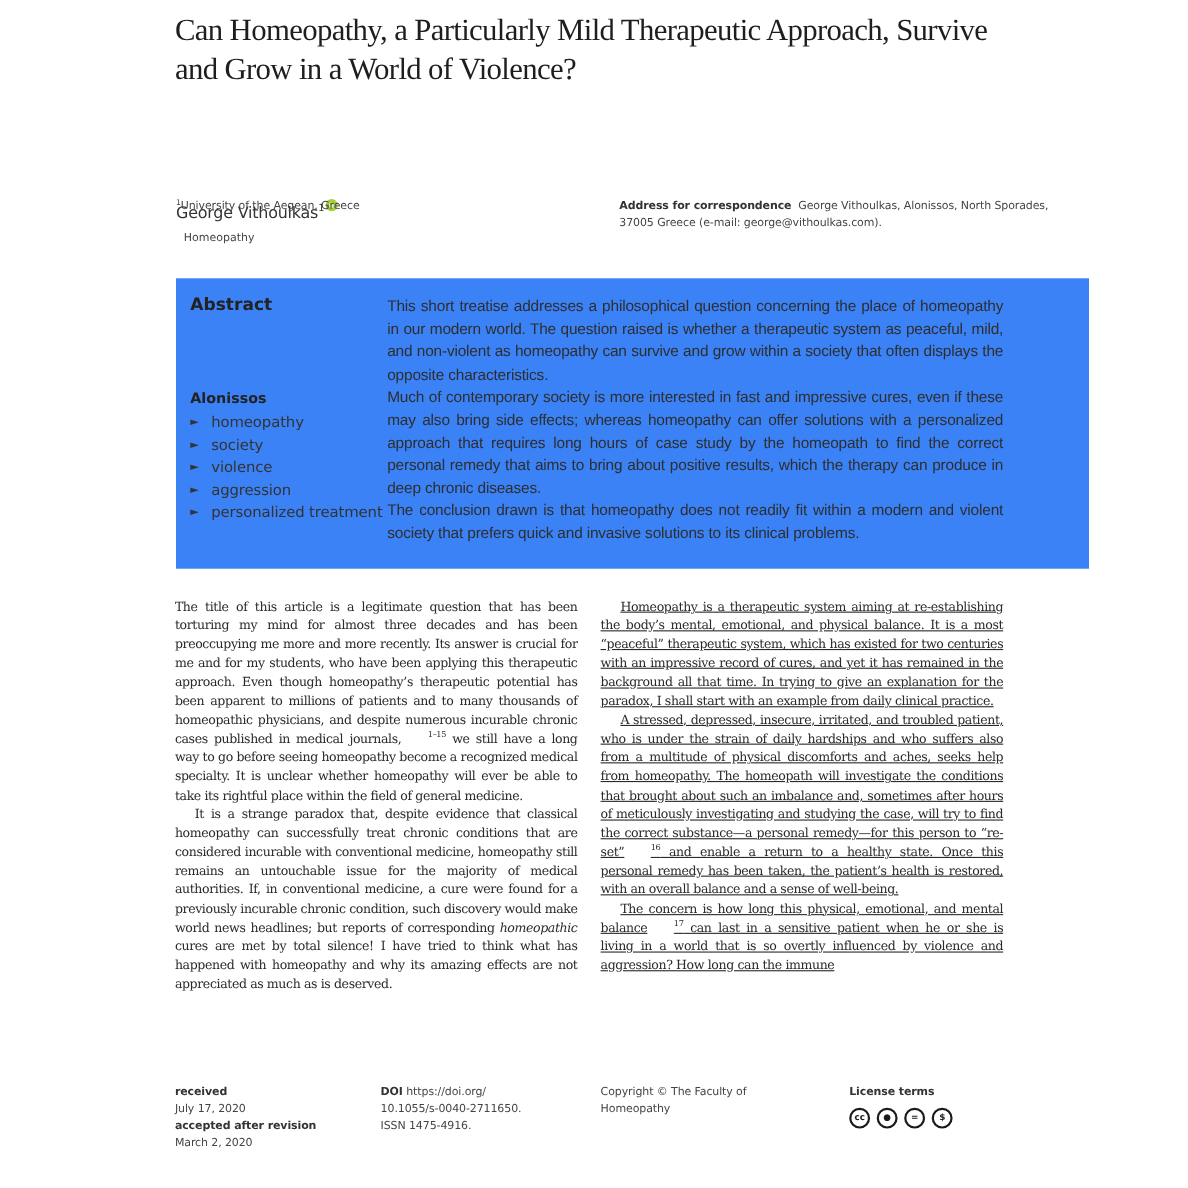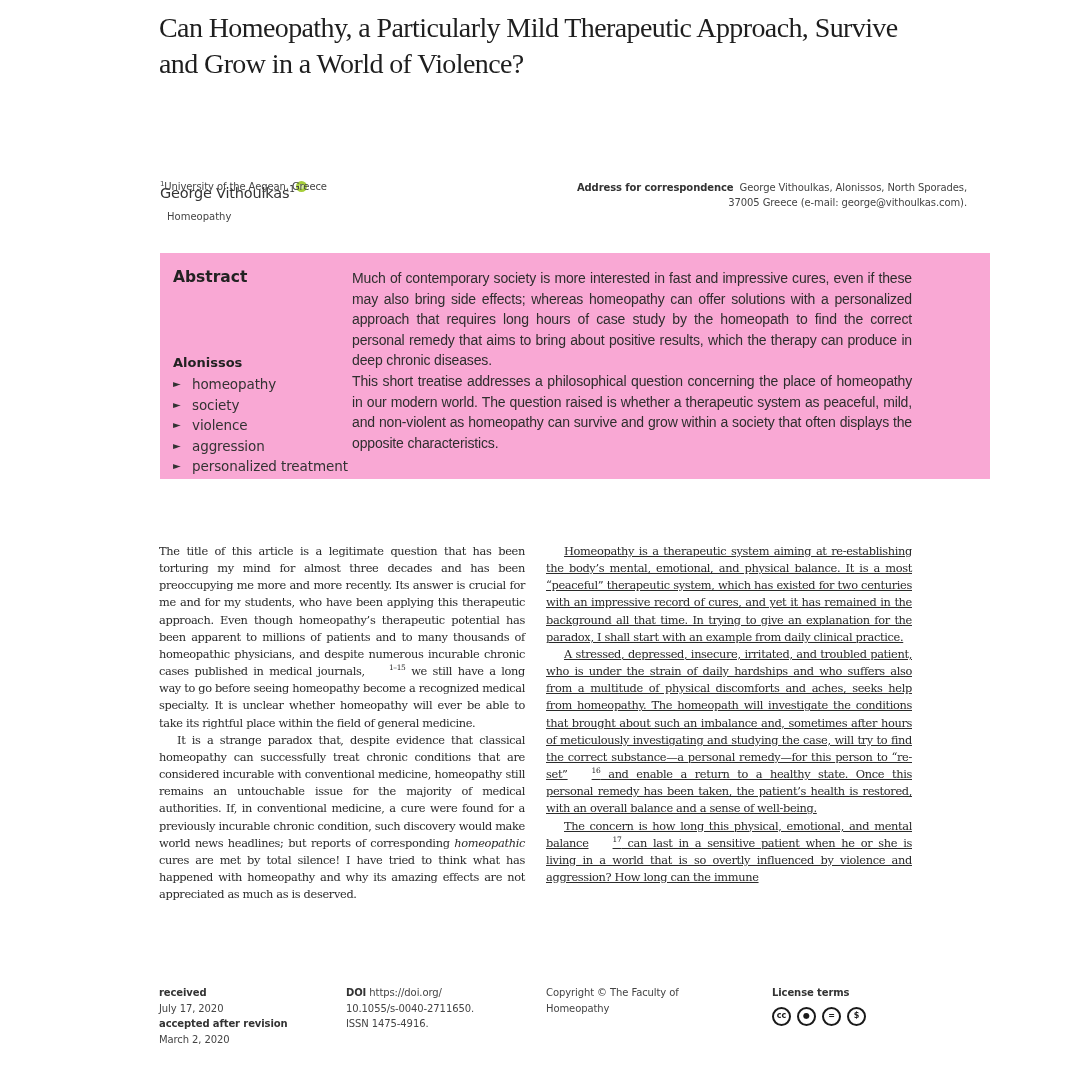--- a/index.html
+++ b/index.html
@@ -28,28 +28,28 @@
     .affil {
       position: absolute; left: 160px; top: 180px;
       font-size: 10px; color: #444; letter-spacing: -0.1px;
     }
     .affil sup { font-size: 7px; vertical-align: 4px; }
     .section-tag {
       position: absolute; left: 167px; top: 211px;
       font-size: 10px; color: #444;
     }
     .corr {
-      position: absolute; left: 547px; top: 180px; width: 420px;
-      font-size: 10px; color: #444; line-height: 15px; letter-spacing: -0.1px; text-align: right;
+      position: absolute; left: 563px; top: 180px; width: 420px;
+      font-size: 10px; color: #444; line-height: 15px; letter-spacing: -0.1px;
     }
     .corr b { font-weight: bold; color: #333; }
 
     .abstract-box {
-      position: absolute; left: 160px; top: 253px; width: 830px; height: 226px;
-      background: #f9a8d4;
+      position: absolute; left: 160px; top: 253px; width: 830px; height: 264px;
+      background: #3b82f6;
     }
     .abs-heading {
       position: absolute; left: 13px; top: 15px;
       font-size: 15.5px; font-weight: bold; color: #222;
     }
     .kw-heading {
       position: absolute; left: 13px; top: 102px;
       font-size: 13px; font-weight: bold; color: #222;
     }
     .kw-list { position: absolute; left: 13px; top: 121px; list-style: none; }
@@ -118,22 +118,23 @@
   <div class="abs-heading">Abstract</div>
   <div class="kw-heading">Alonissos</div>
   <ul class="kw-list">
     <li><span class="arrow">►</span><span>homeopathy</span></li>
     <li><span class="arrow">►</span><span>society</span></li>
     <li><span class="arrow">►</span><span>violence</span></li>
     <li><span class="arrow">►</span><span>aggression</span></li>
     <li><span class="arrow">►</span><span>personalized treatment</span></li>
   </ul>
   <div class="abs-text">
+    <p>This short treatise addresses a philosophical question concerning the place of homeopathy in our modern world. The question raised is whether a therapeutic system as peaceful, mild, and non-violent as homeopathy can survive and grow within a society that often displays the opposite characteristics.</p>
     <p>Much of contemporary society is more interested in fast and impressive cures, even if these may also bring side effects; whereas homeopathy can offer solutions with a personalized approach that requires long hours of case study by the homeopath to find the correct personal remedy that aims to bring about positive results, which the therapy can produce in deep chronic diseases.</p>
-    <p>This short treatise addresses a philosophical question concerning the place of homeopathy in our modern world. The question raised is whether a therapeutic system as peaceful, mild, and non-violent as homeopathy can survive and grow within a society that often displays the opposite characteristics.</p>
+    <p>The conclusion drawn is that homeopathy does not readily fit within a modern and violent society that prefers quick and invasive solutions to its clinical problems.</p>
   </div>
 </div>
 
 <div class="col left">
   <p><span>The title of this article is a legitimate question that has been torturing my mind for almost three decades and has been preoccupying me more and more recently. Its answer is crucial for me and for my students, who have been applying this therapeutic approach. Even though homeopathy’s therapeutic potential has been apparent to millions of patients and to many thousands of homeopathic physicians, and despite numerous incurable chronic cases published in medical journals,</span><sup>1–15</sup><span> we still have a long way to go before seeing homeopathy become a recognized medical specialty. It is unclear whether homeopathy will ever be able to take its rightful place within the field of general medicine.</span></p>
   <p class="indent"><span>It is a strange paradox that, despite evidence that classical homeopathy can successfully treat chronic conditions that are considered incurable with conventional medicine, homeopathy still remains an untouchable issue for the majority of medical authorities. If, in conventional medicine, a cure were found for a previously incurable chronic condition, such discovery would make world news headlines; but reports of corresponding </span><em>homeopathic</em><span> cures are met by total silence! I have tried to think what has happened with homeopathy and why its amazing effects are not appreciated as much as is deserved.</span></p>
 </div>
 
 <div class="col right">
   <p class="indent">Homeopathy is a therapeutic system aiming at re-establishing the body’s mental, emotional, and physical balance. It is a most “peaceful” therapeutic system, which has existed for two centuries with an impressive record of cures, and yet it has remained in the background all that time. In trying to give an explanation for the paradox, I shall start with an example from daily clinical practice.</p>

